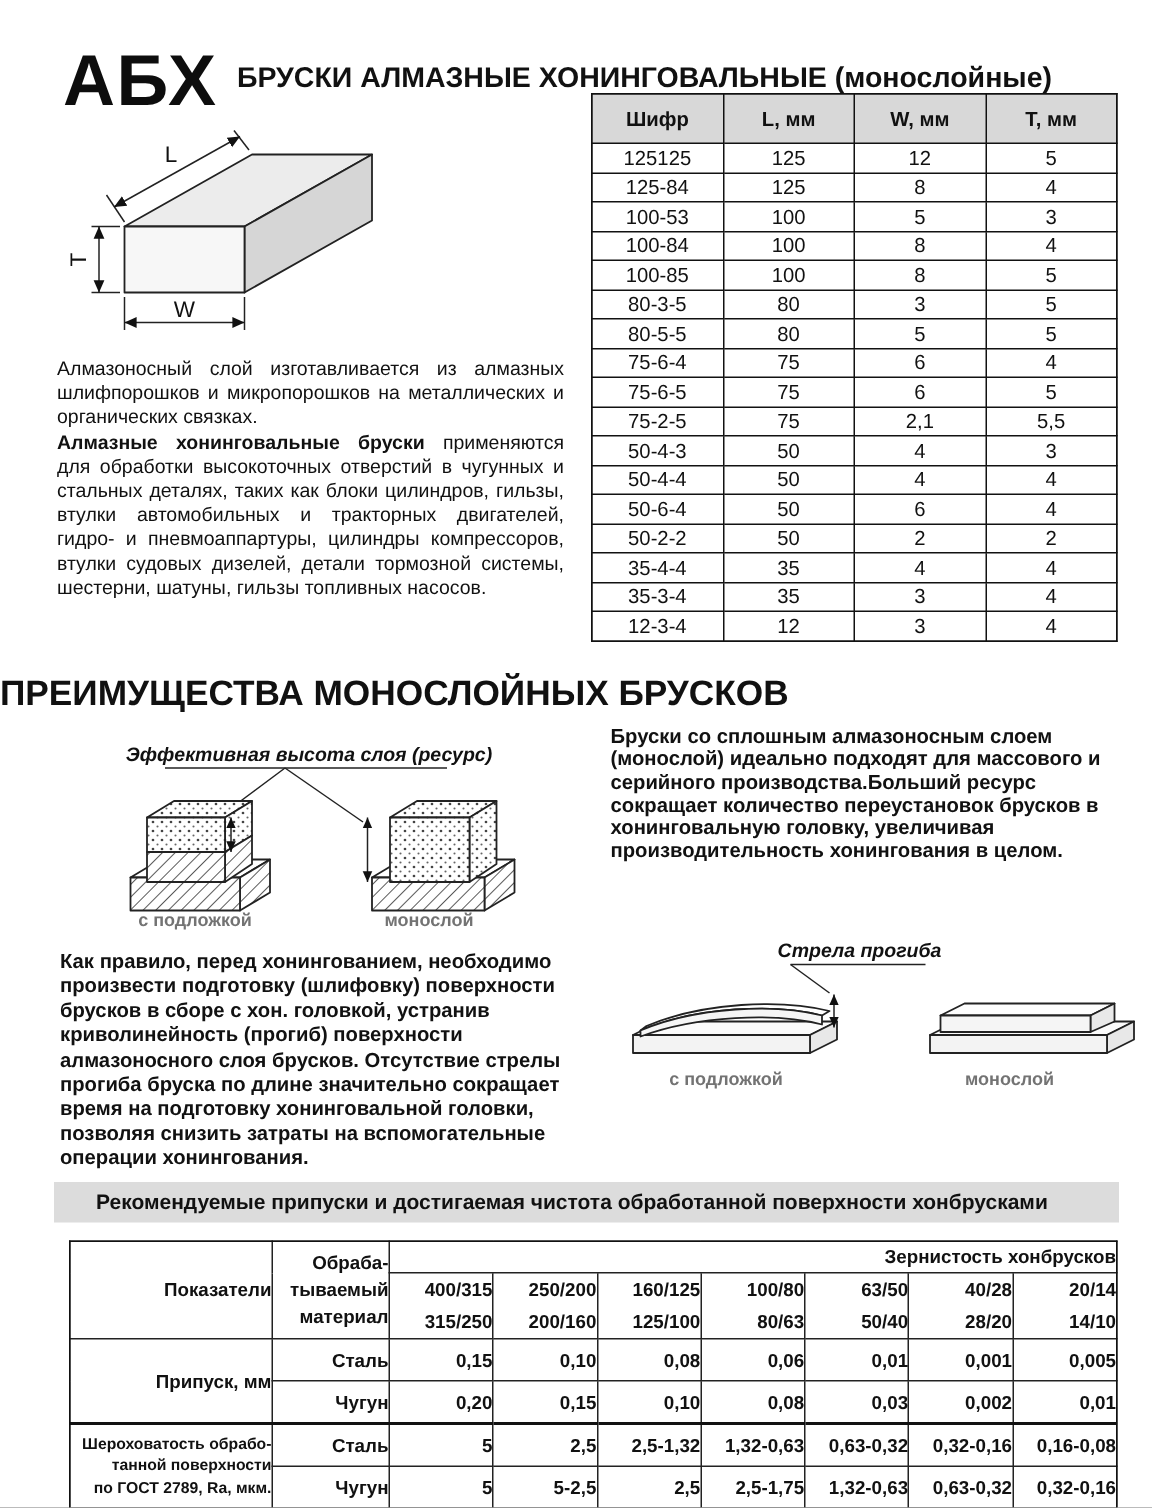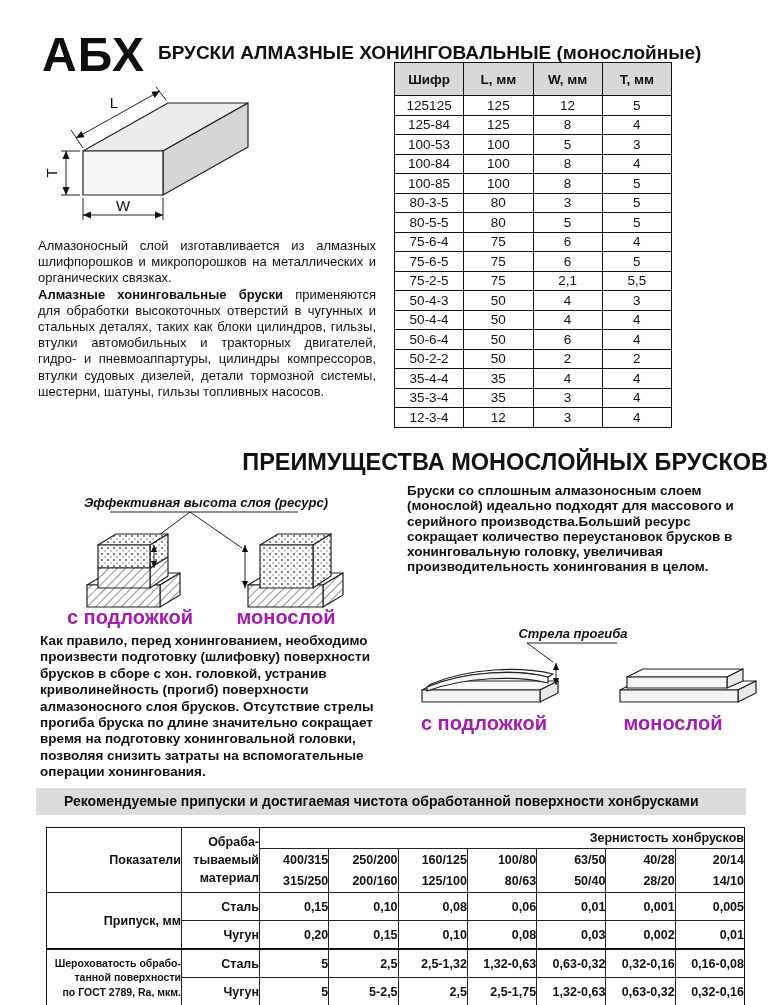--- a/index.html
+++ b/index.html
@@ -3,30 +3,30 @@
 <meta charset="utf-8">
 <style>
   html,body{margin:0;padding:0;background:#888;}
   .page{position:relative;width:768px;height:1005px;background:#ffffff;margin:0 auto;
         font-family:"Liberation Sans","DejaVu Sans",sans-serif;color:#111;overflow:hidden;}
   .abs{position:absolute;}
   .logo{left:42px;top:27px;font-size:48px;font-weight:800;letter-spacing:1px;color:#0d0d0d;}
   .title{left:158px;top:42px;font-size:19px;font-weight:bold;margin:0;}
   .intro{left:38px;top:238px;width:338px;font-size:13px;line-height:16.2px;text-align:justify;}
   .intro p{margin:0;}
-  .sizes{left:394px;top:62px;width:278px;border-collapse:collapse;table-layout:fixed;padding-left:11px;}
+  .sizes{left:394px;top:62px;width:351px;border-collapse:collapse;table-layout:fixed;padding-left:11px;}
   .sizes th,.sizes td{border:1px solid #111;text-align:center;padding:0;}
   .sizes th{background:#d8d8d8;height:32px;font-size:13.5px;font-weight:bold;}
   .sizes td{height:18.5px;font-size:13.5px;}
   .sizes{outline:1.5px solid #111;outline-offset:-1px;}
-  .h2{left:0;top:449px;width:768px;text-align:right;font-size:23.5px;font-weight:bold;margin:0;}
+  .h2{left:0;top:449px;width:768px;text-align:left;font-size:23.5px;font-weight:bold;margin:0;}
   .boldpar{font-size:13.5px;font-weight:bold;margin:0;}
   .advtext{left:407px;top:483px;width:350px;line-height:15.3px;}
   .preptext{left:40px;top:633px;width:354px;line-height:16.4px;}
-  .caption{font-size:20px;font-weight:bold;color:#a21caf;text-align:center;width:130px;}
+  .caption{font-size:12px;font-weight:bold;color:#737373;text-align:center;width:130px;}
   .banner{left:36px;top:788px;width:710px;height:27px;background:#dcdcdc;
           font-size:14px;font-weight:bold;line-height:27px;padding-left:28px;box-sizing:border-box;}
   .allow{left:46px;top:827px;width:699px;border-collapse:collapse;table-layout:fixed;}
   .allow th,.allow td{border:1px solid #222;padding:0;text-align:right;font-weight:bold;font-size:12.5px;}
   .allow{outline:1.5px solid #111;outline-offset:-1px;}
   .allow .hr1{height:21px;}
   .allow .hr2 th{height:43px;}
   .allow td{height:27px;}
   .pre{white-space:pre-line;line-height:1.45;}
   .grit{white-space:pre-line;line-height:1.65;}

